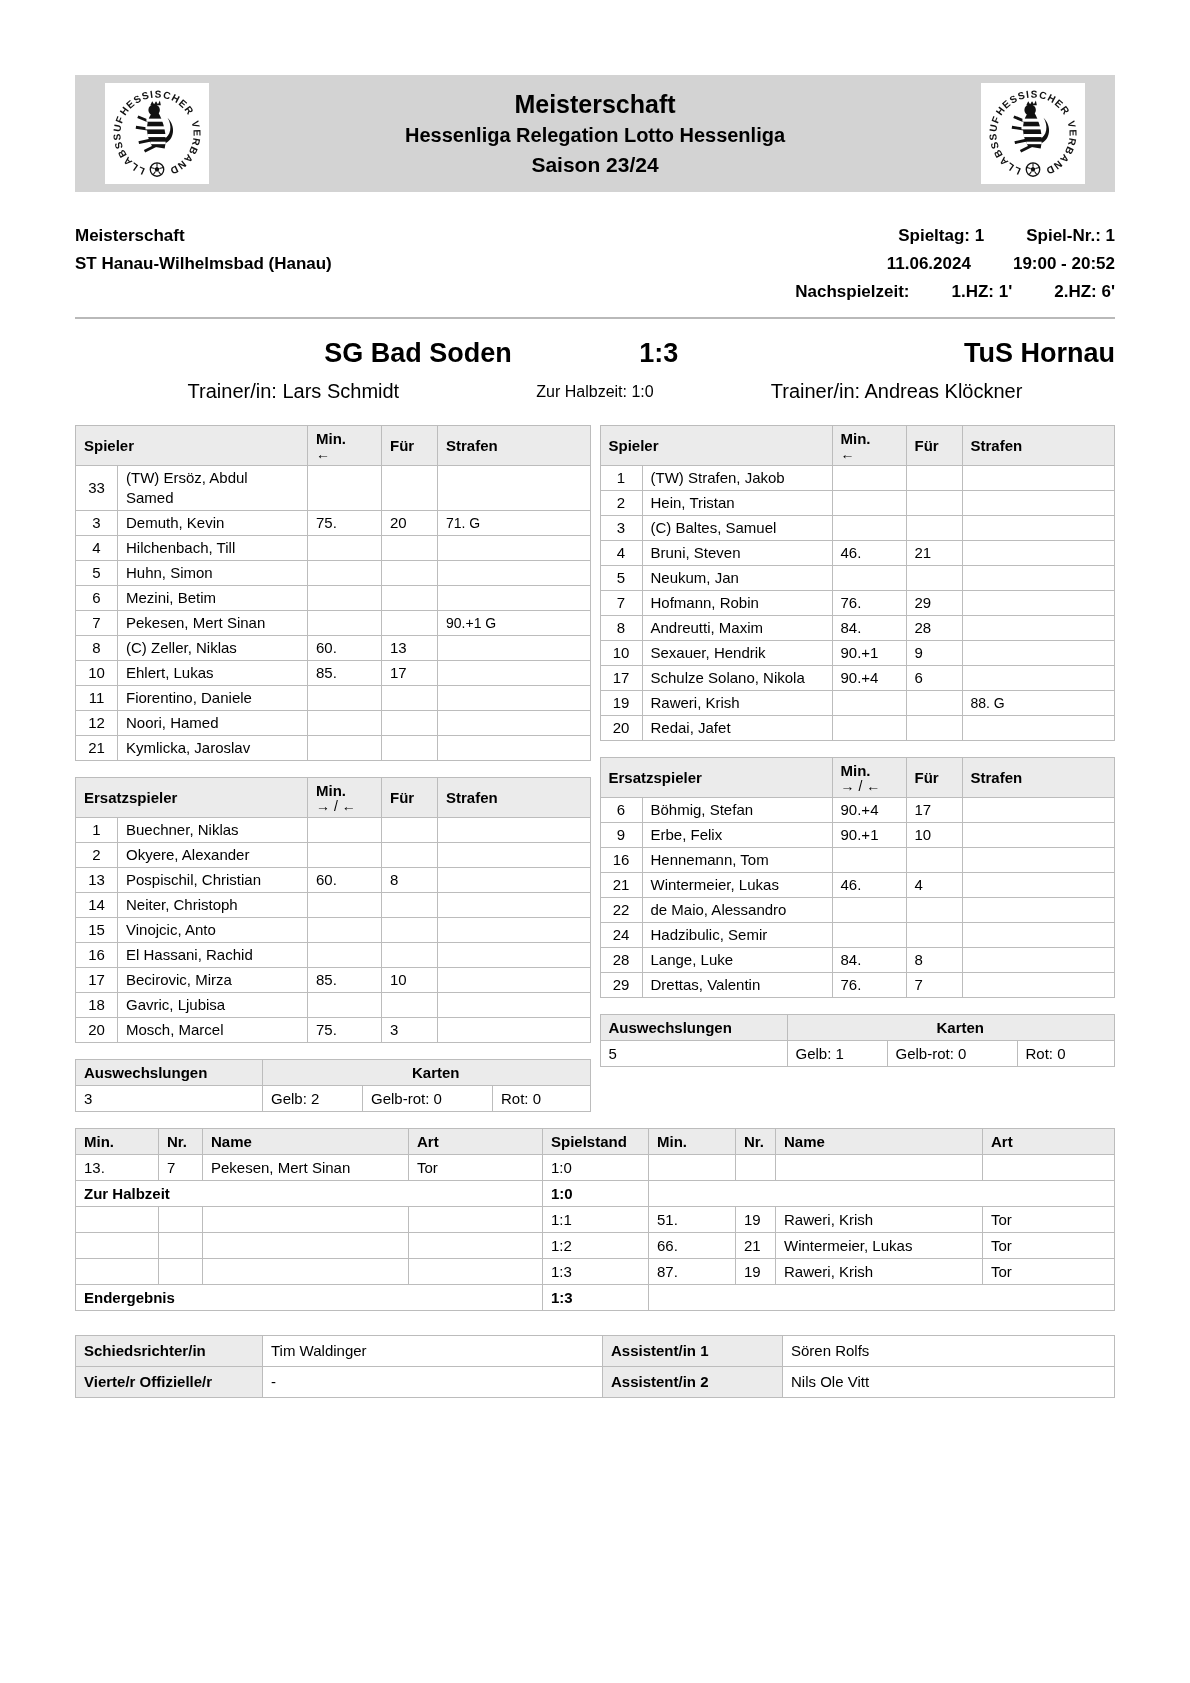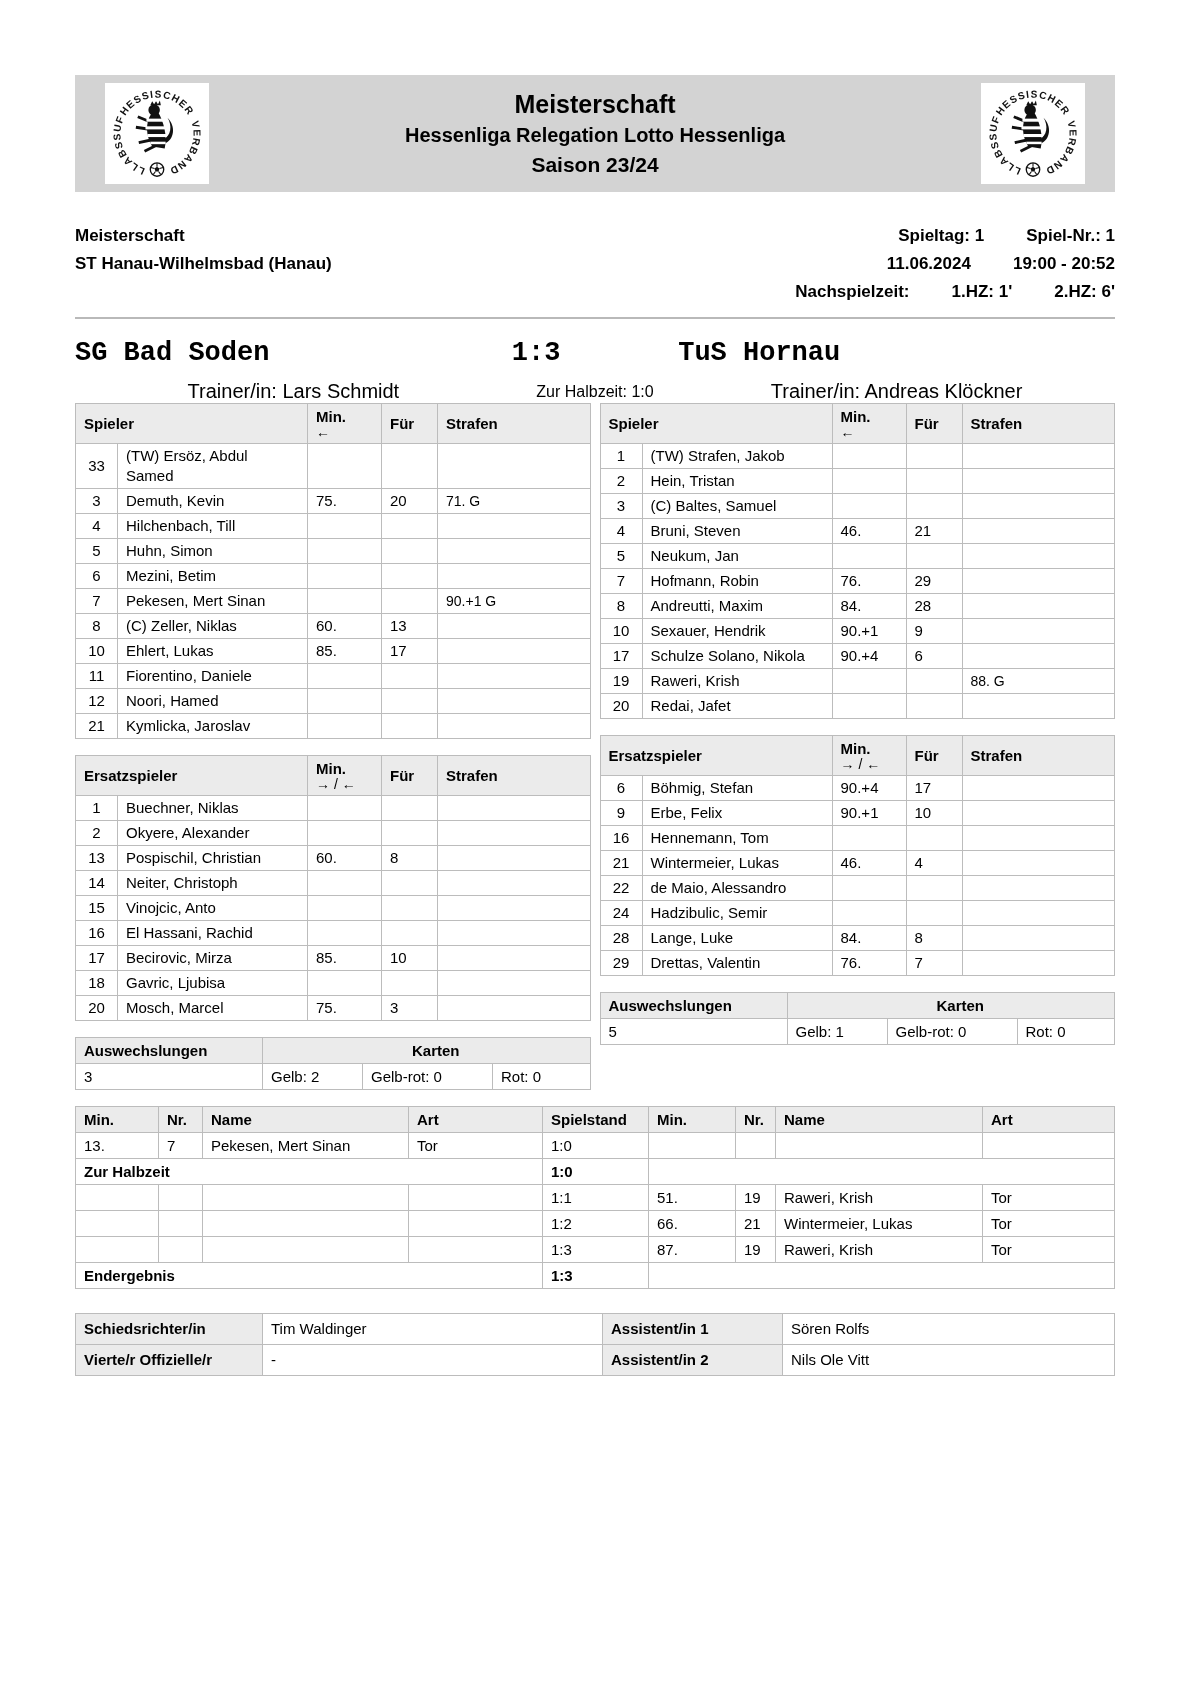--- a/index.html
+++ b/index.html
@@ -16,34 +16,34 @@
   .ht-sub     { font-size:20px; font-weight:bold; line-height:29px; }
   .ht-season  { font-size:21px; font-weight:bold; line-height:29px; }
 
   
   .meta { margin-top:30px; }
   .meta-row { display:flex; justify-content:space-between; font-size:17px; font-weight:bold; line-height:28px; }
   .meta-right span { margin-left:42px; }
   .divider { border:none; border-top:2px solid #b9b9b9; margin:11px 0 16px 0; }
 
   
-  .score-grid { display:grid; grid-template-columns:42% 16% 42%; text-align:left;font-family:Liberation Mono, monospace; }
+  .score-grid { display:grid; grid-template-columns:42% 16% 42%; text-align:right; }
   .team-name { font-size:27px; font-weight:bold; line-height:36px; }
   .score-val { font-size:27px; font-weight:bold; line-height:36px; }
   .trainer-row { display:grid; grid-template-columns:42% 16% 42%; text-align:center; margin-top:9px; align-items:center; }
   .trainer { font-size:20px; }
   .halftime { font-size:16px; }
 
   
   table { border-collapse:collapse; width:100%; table-layout:fixed; }
   th, td { border:1px solid #bcbcbc; font-size:15px; vertical-align:middle; }
   th { background:#ebebeb; text-align:left; font-weight:bold; padding:4px 8px; }
   td { background:#fff; padding:2px 8px; line-height:20px; }
 
-  .teams { display:flex; gap:9px; }
+  .teams { display:flex; gap:9px; margin-top:22px; }
   .team-col { flex:1; min-width:0; }
 
   .roster col.c-nr   { width:42px; }
   .roster col.c-name { width:190px; }
   .roster col.c-min  { width:74px; }
   .roster col.c-fuer { width:56px; }
   .roster th.th-player { vertical-align:middle; }
   .roster th.th-min .arrow { font-weight:normal; font-size:14px; line-height:14px; }
   .roster td.c-nr { text-align:center; padding:2px 3px; }
   .roster td.c-strafen { font-size:14px; }

